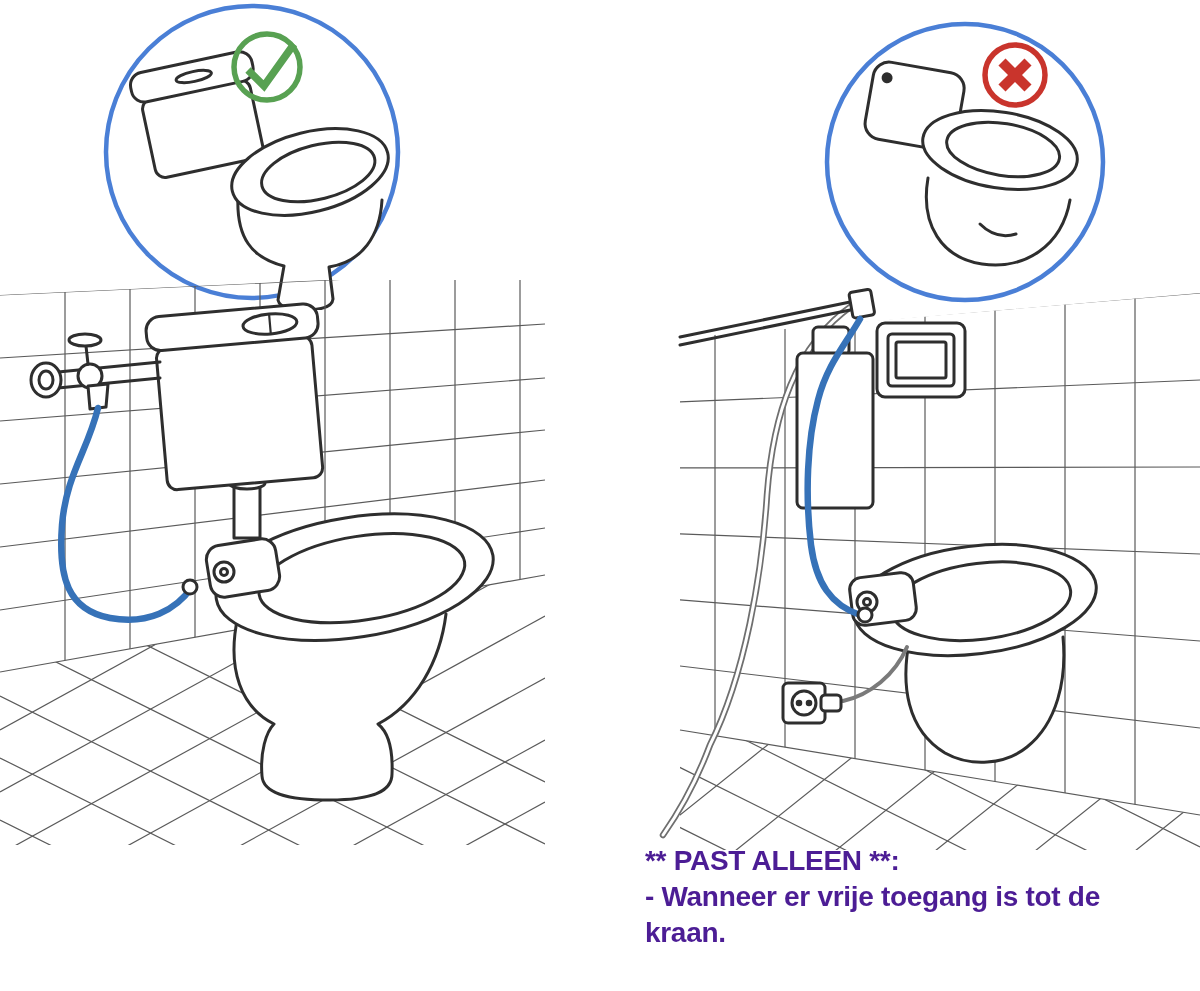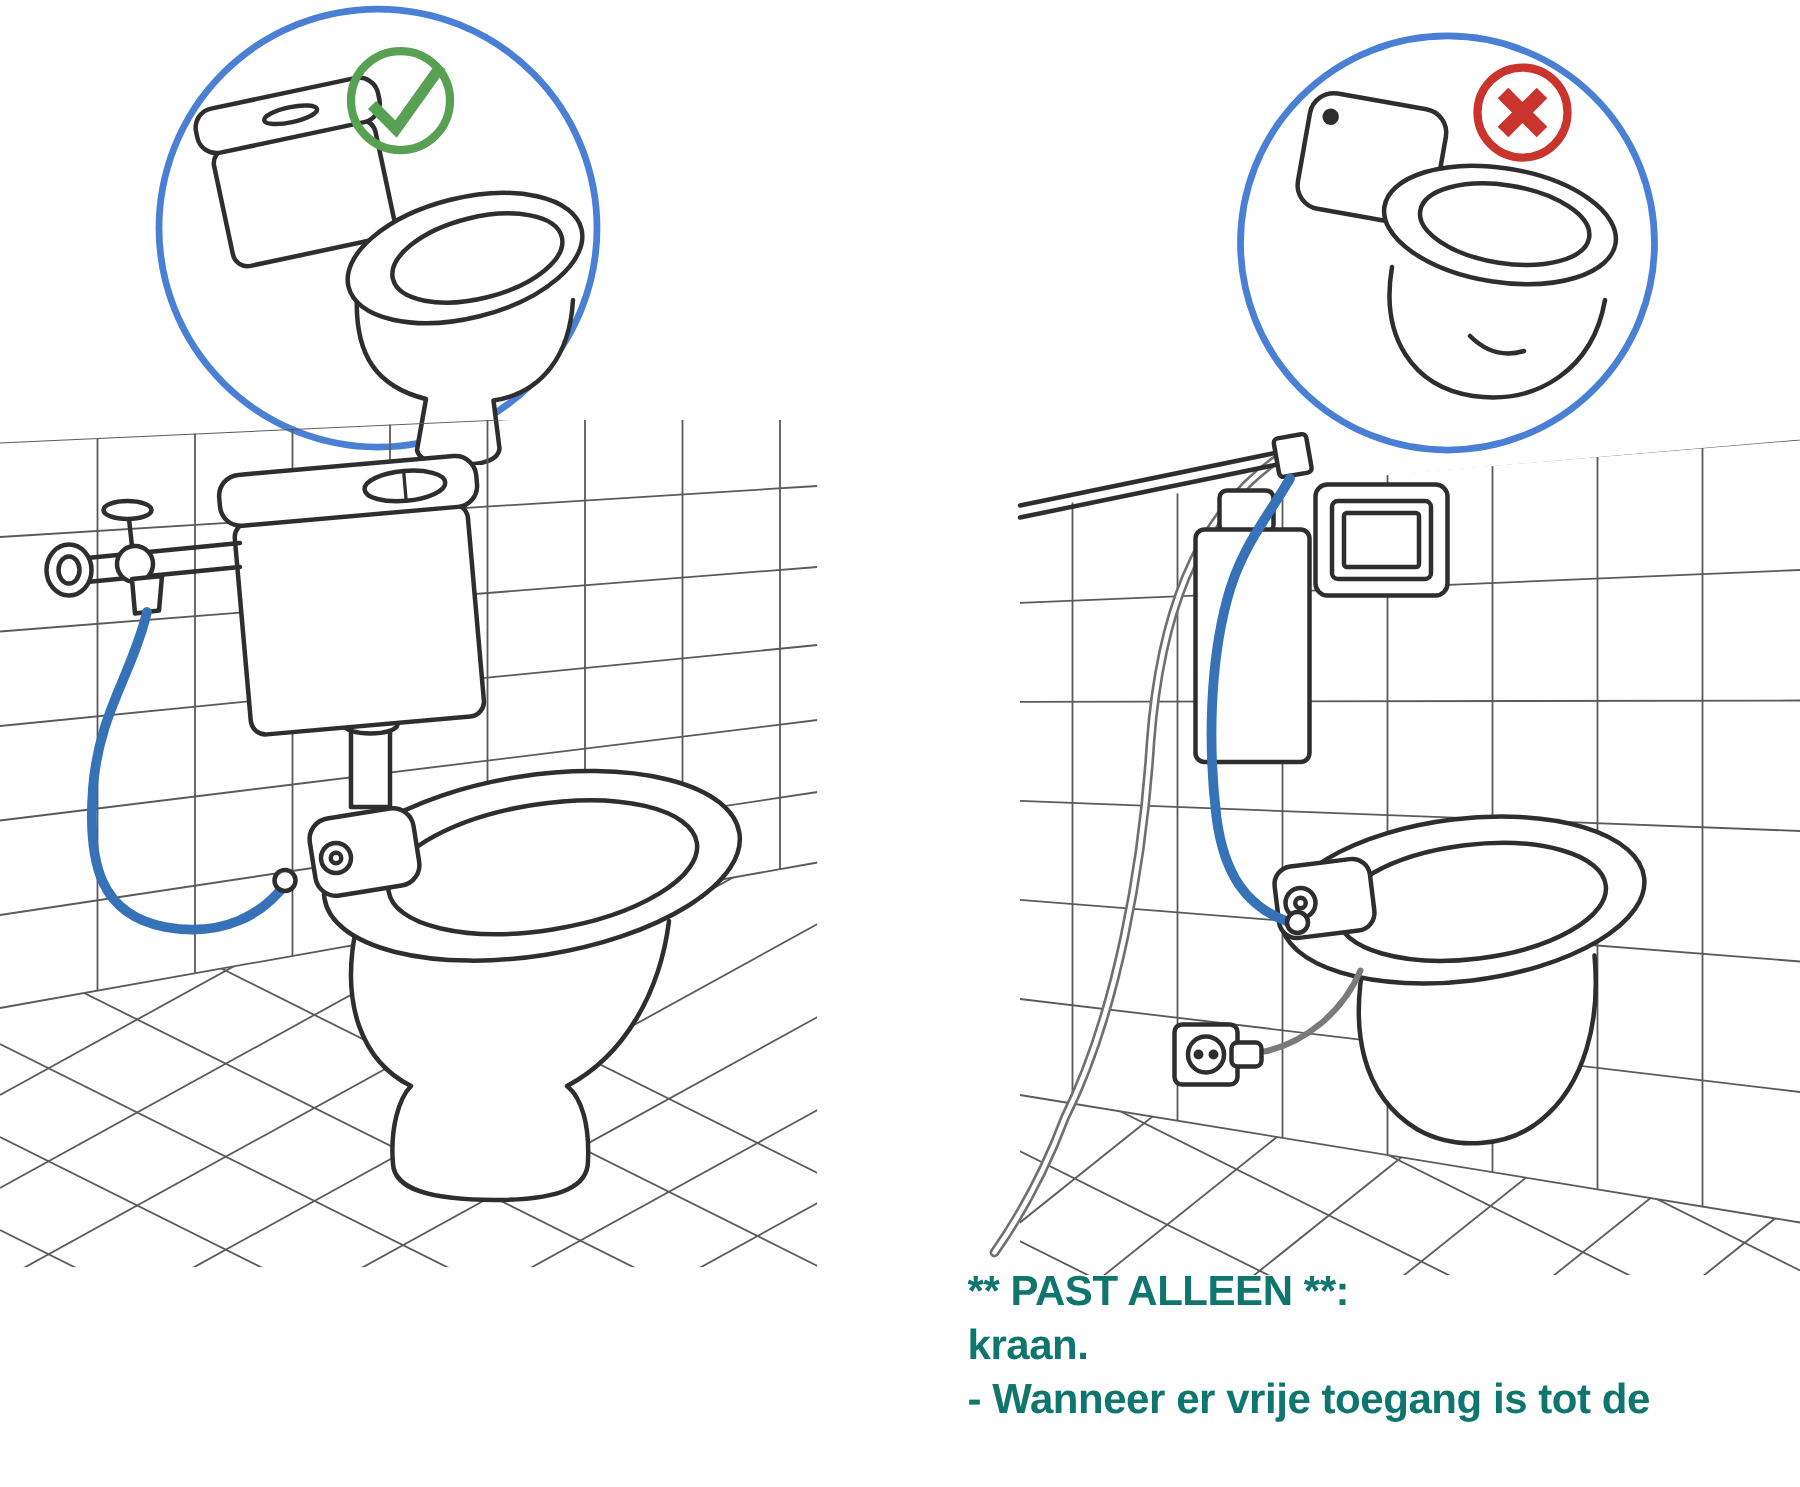--- a/index.html
+++ b/index.html
@@ -10,21 +10,21 @@
   .abs{position:absolute;}
   svg{display:block;}
   .grid-line{stroke:#5a5a5a;stroke-width:1.2;}
   .art{stroke:#2e2e2e;stroke-width:3;fill:#ffffff;stroke-linejoin:round;stroke-linecap:round;}
   .hose{fill:none;stroke-width:6.5;stroke-linecap:round;}
   .gray-hose-outer{fill:none;stroke:#6f6f6f;stroke-width:6.5;stroke-linecap:round;}
   .gray-hose-inner{fill:none;stroke:#ffffff;stroke-width:3;stroke-linecap:round;}
   .cable{fill:none;stroke:#7a7a7a;stroke-width:4;stroke-linecap:round;}
   #note-block{
     left:645px;top:843px;width:555px;
-    color:#0f766e;font-weight:bold;font-size:28px;line-height:36px;
+    color:#4c1d95;font-weight:bold;font-size:28px;line-height:36px;
     letter-spacing:-0.3px;white-space:nowrap;
   }
 </style>
 </head>
 <body>
 
 <svg class="abs" style="left:90px;top:0px" width="330" height="310" viewBox="0 0 330 310">
   <circle cx="162" cy="152" r="146" fill="#ffffff" stroke-width="4.5" stroke="#4a7fd6"></circle>
   <g class="art">
     <path d="M148,196 C146,238 162,258 194,266 L188,300 Q190,310 215,310 Q242,310 243,299 L239,267 C272,262 290,236 292,200"></path>
@@ -246,15 +246,15 @@
     <circle cx="154" cy="428" r="1.8" fill="#2e2e2e"></circle>
     <rect x="166" y="420" width="20" height="16" rx="4"></rect>
   </g>
 
   <path class="hose" d="M205,44 C190,70 172,90 163,125 C152,166 150,220 156,270 C161,308 176,330 205,340" stroke="#3672b8"></path>
   <circle cx="210" cy="340" r="7" class="art"></circle>
 </svg>
 
 <div id="note-block" class="abs">
   <div>** PAST ALLEEN **:</div>
+  <div>- Wanneer er vrije toegang is tot de</div>
   <div>kraan.</div>
-  <div>- Wanneer er vrije toegang is tot de</div>
 </div>
 
 </body></html>

